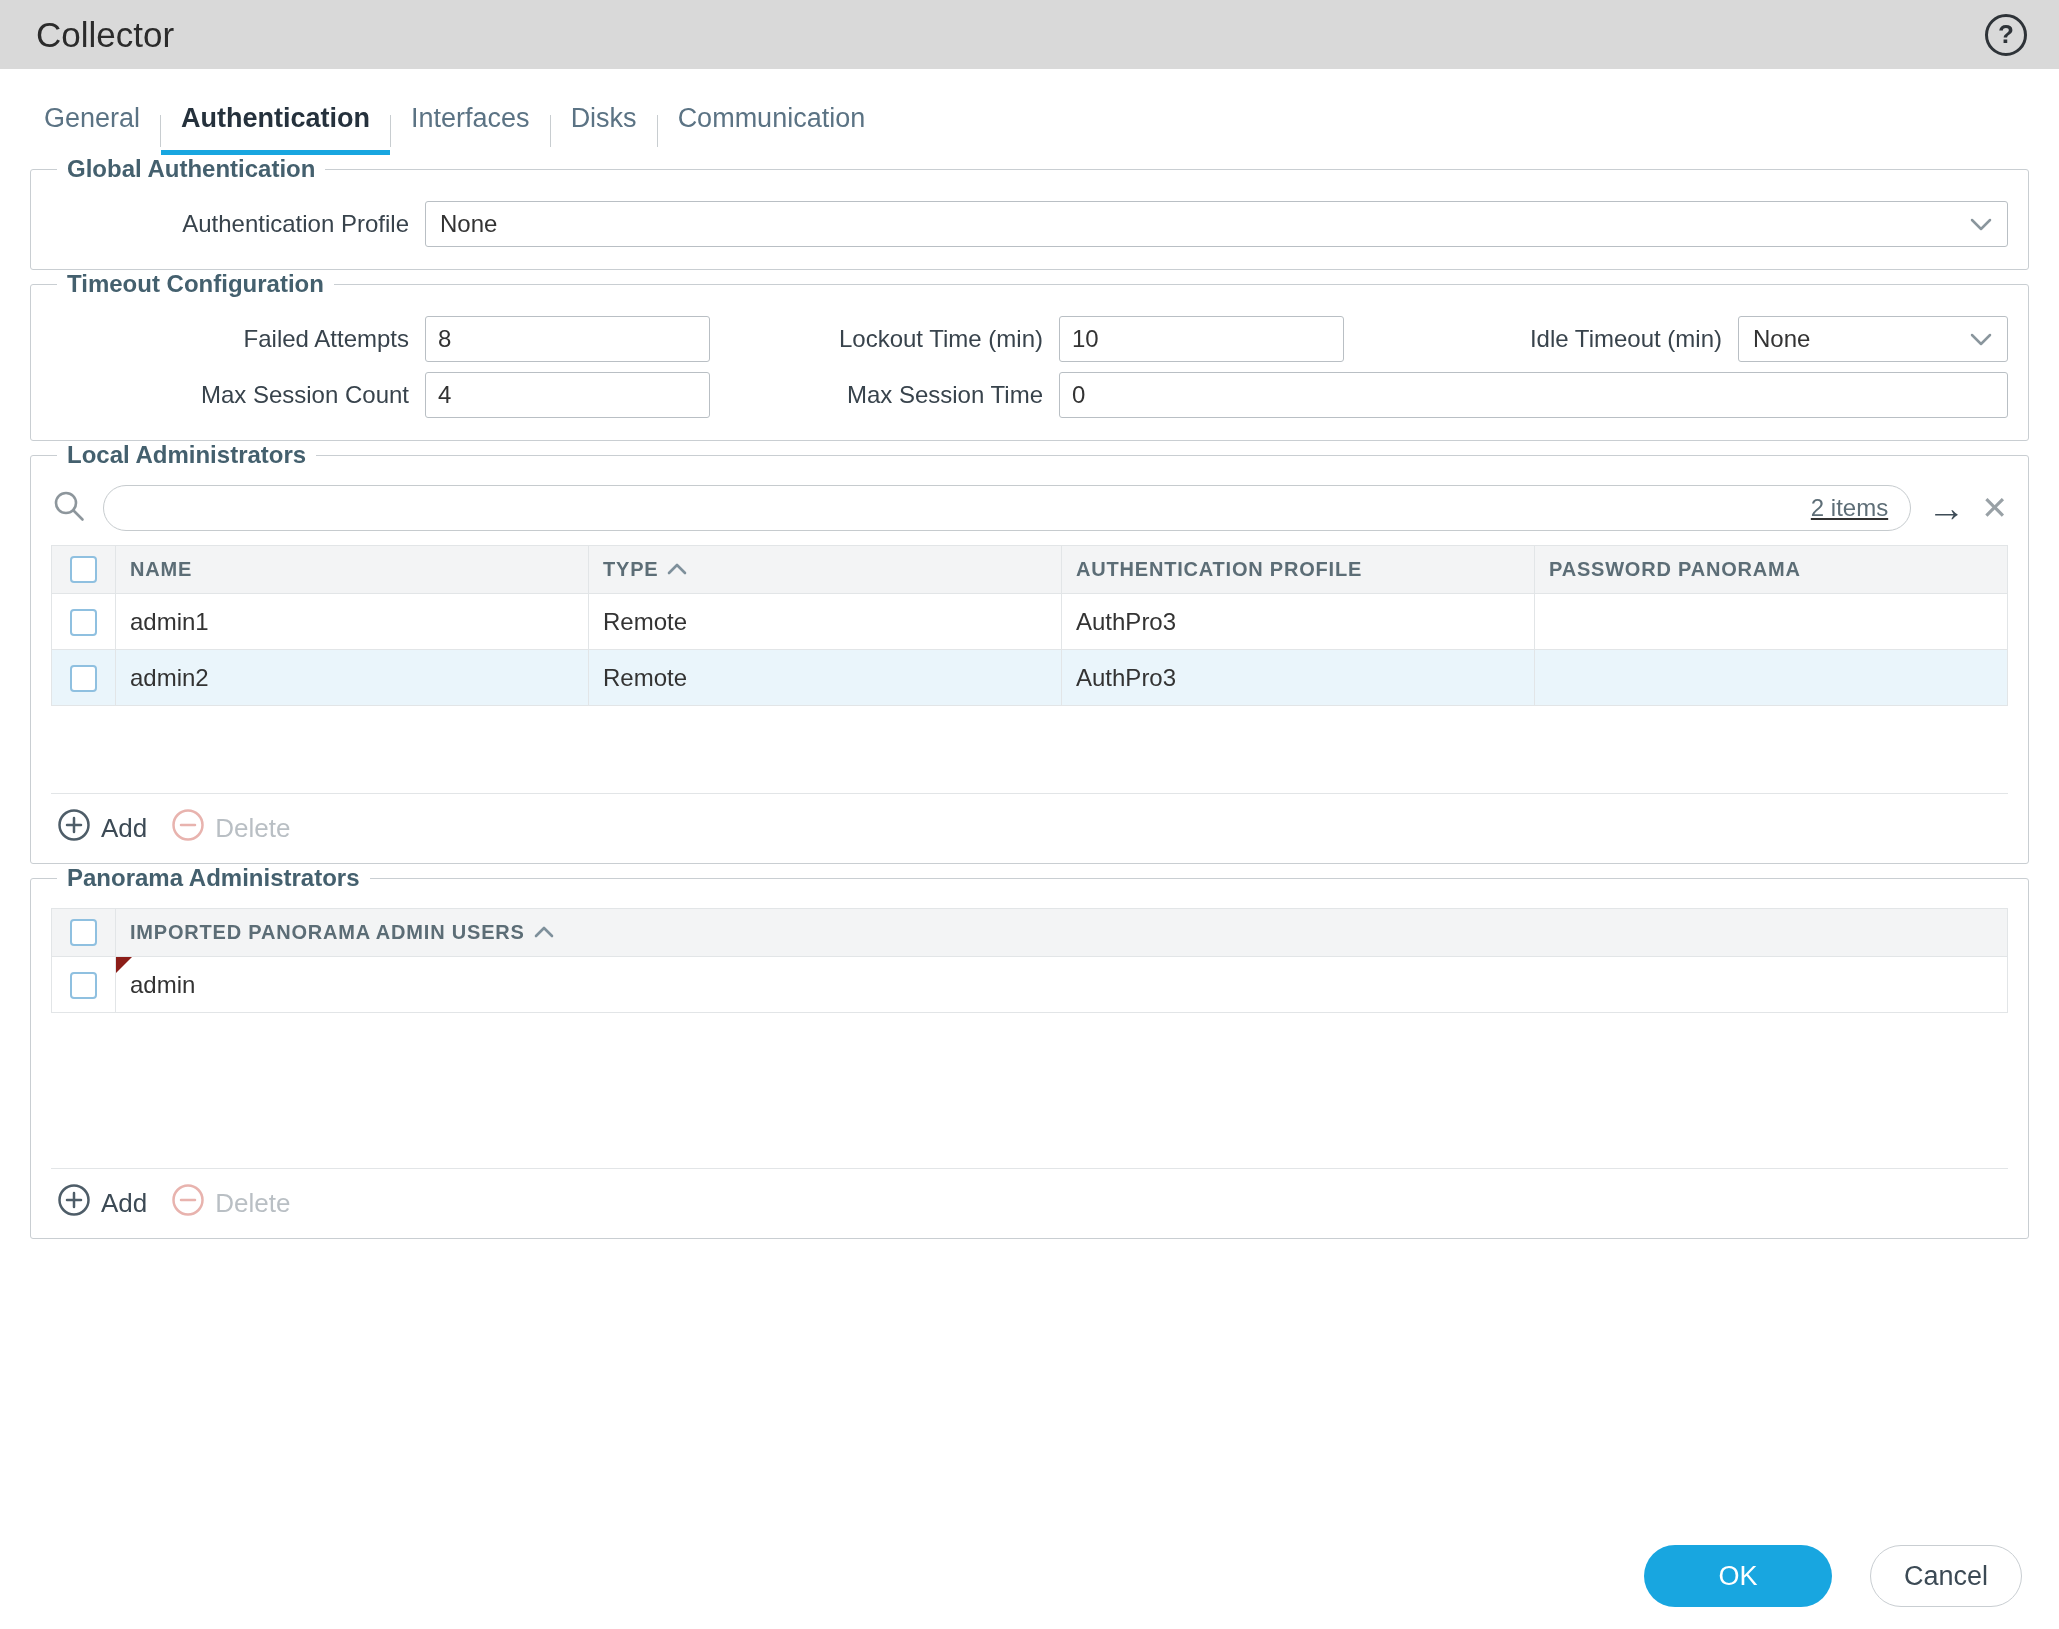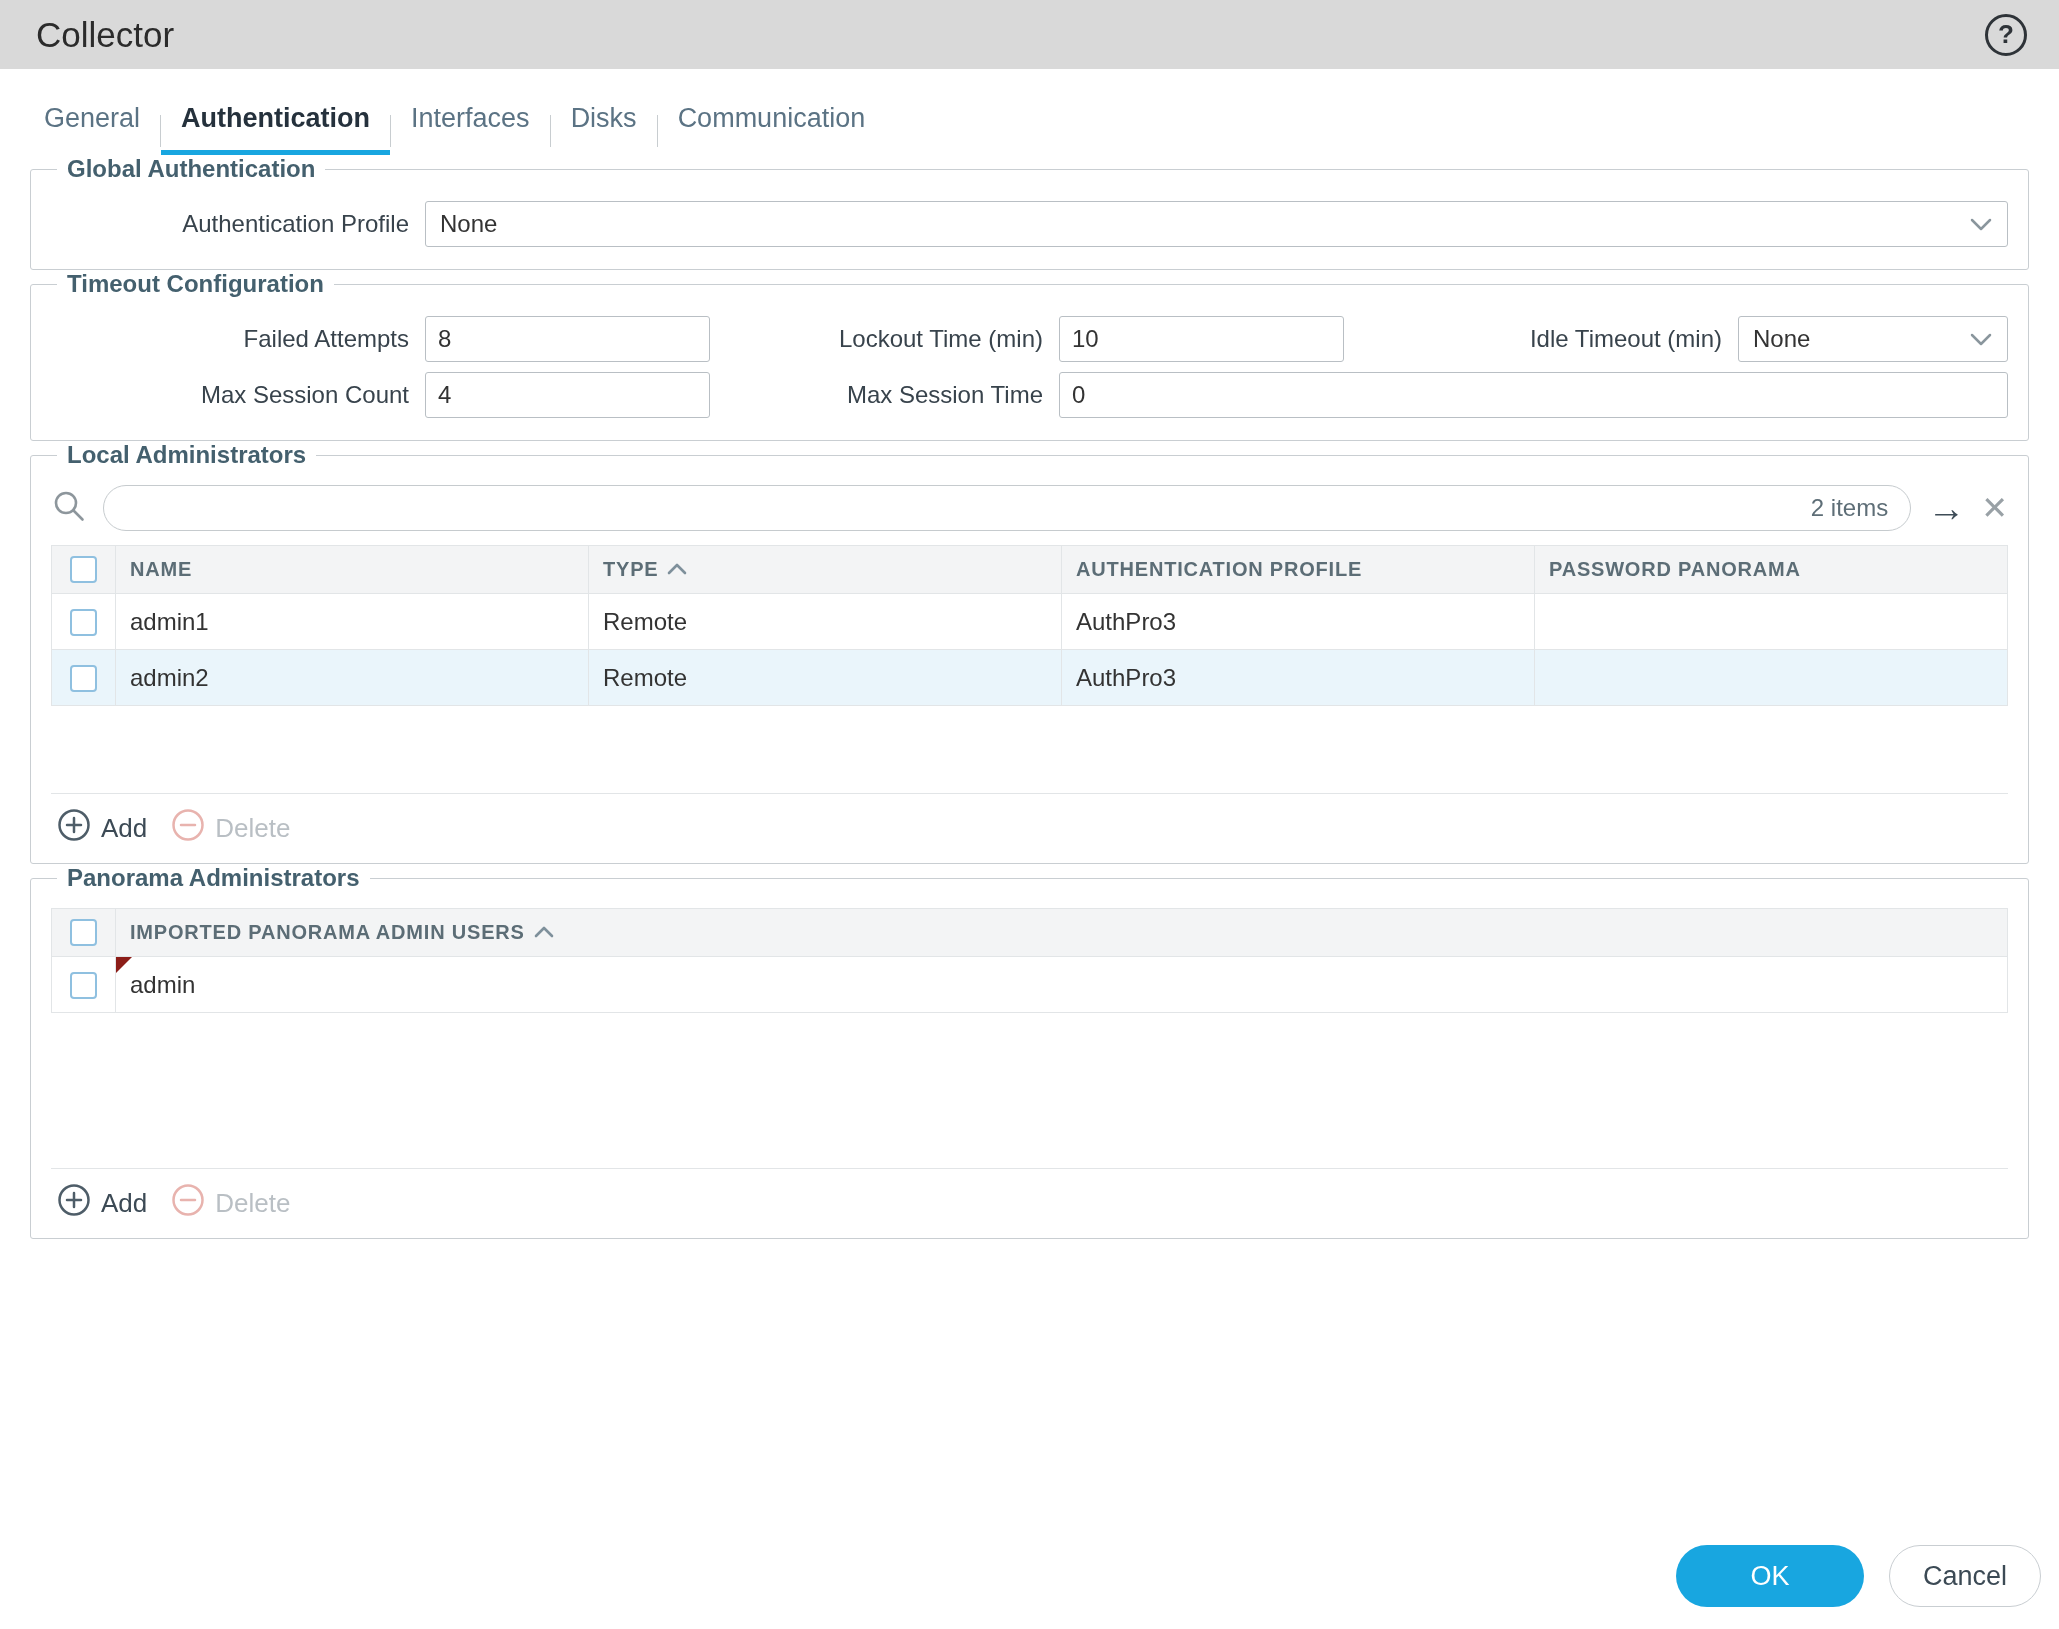--- a/index.html
+++ b/index.html
@@ -64,21 +64,21 @@
     height: 46px; border: 1px solid #b9bfc4; border-radius: 3px; background: #fff;
     display: flex; align-items: center; padding: 0 14px; font-size: 24px;
     color: #333; cursor: pointer;
   }
   .dropdown .dd-value { flex: 1; }
 
   
   .toolbar { display: flex; align-items: center; margin: 8px 0 14px; gap: 16px; }
   .search-pill {
     flex: 1; height: 46px; border: 1px solid #c6cbce; border-radius: 24px;
-    display: flex; align-items: center; padding: 0 22px;
+    display: flex; align-items: center; padding: 0 22px; text-decoration: underline;
   }
   .search-pill input {
     flex: 1; border: none; outline: none; font-size: 24px;
     font-family: inherit; color: #333; background: transparent;
   }
   .items-count { font-size: 24px; color: #5e6e77; white-space: nowrap; }
   .icon-btn { background: none; border: none; cursor: pointer; padding: 0; display: flex; align-items: center; }
   .arrow-glyph { font-size: 38px; color: #3e4c57; line-height: 1; }
   .close-glyph { font-size: 32px; color: #99a1a6; line-height: 1; }
 
@@ -107,21 +107,21 @@
   }
   .tf-add { color: #3c4a55; }
   .tf-del { color: #b9bfc4; }
 
   .corner-marker {
     position: absolute; top: 0; left: 0; width: 0; height: 0;
     border-top: 16px solid #8c1d18; border-right: 16px solid transparent;
   }
 
   
-  .dialog-footer { position: absolute; right: 18px; bottom: 22px; display: flex; gap: 25px; justify-content: space-between; }
+  .dialog-footer { position: absolute; right: 37px; bottom: 22px; display: flex; gap: 38px; justify-content: space-between; }
   .btn {
     height: 62px; border-radius: 31px; font-size: 27px; font-family: inherit;
     cursor: pointer; display: flex; align-items: center; justify-content: center;
   }
   .btn-ok { width: 188px; background: #18a6e0; border: none; color: #fff; }
   .btn-cancel { width: 152px; background: #fff; border: 1px solid #c9ced2; color: #3c4a55; }
 </style>
 </head>
 <body>
 

